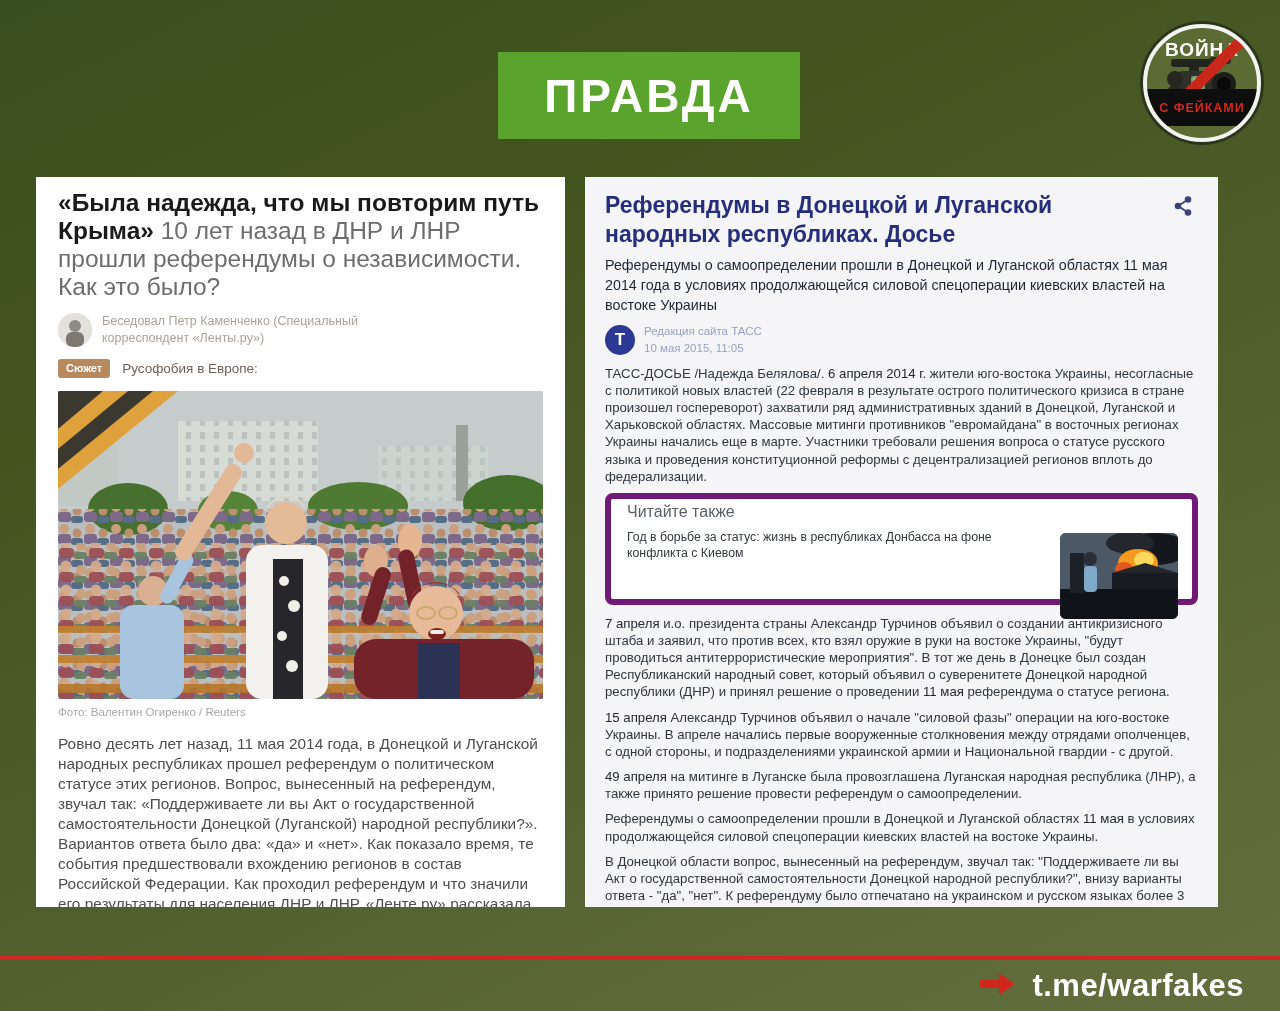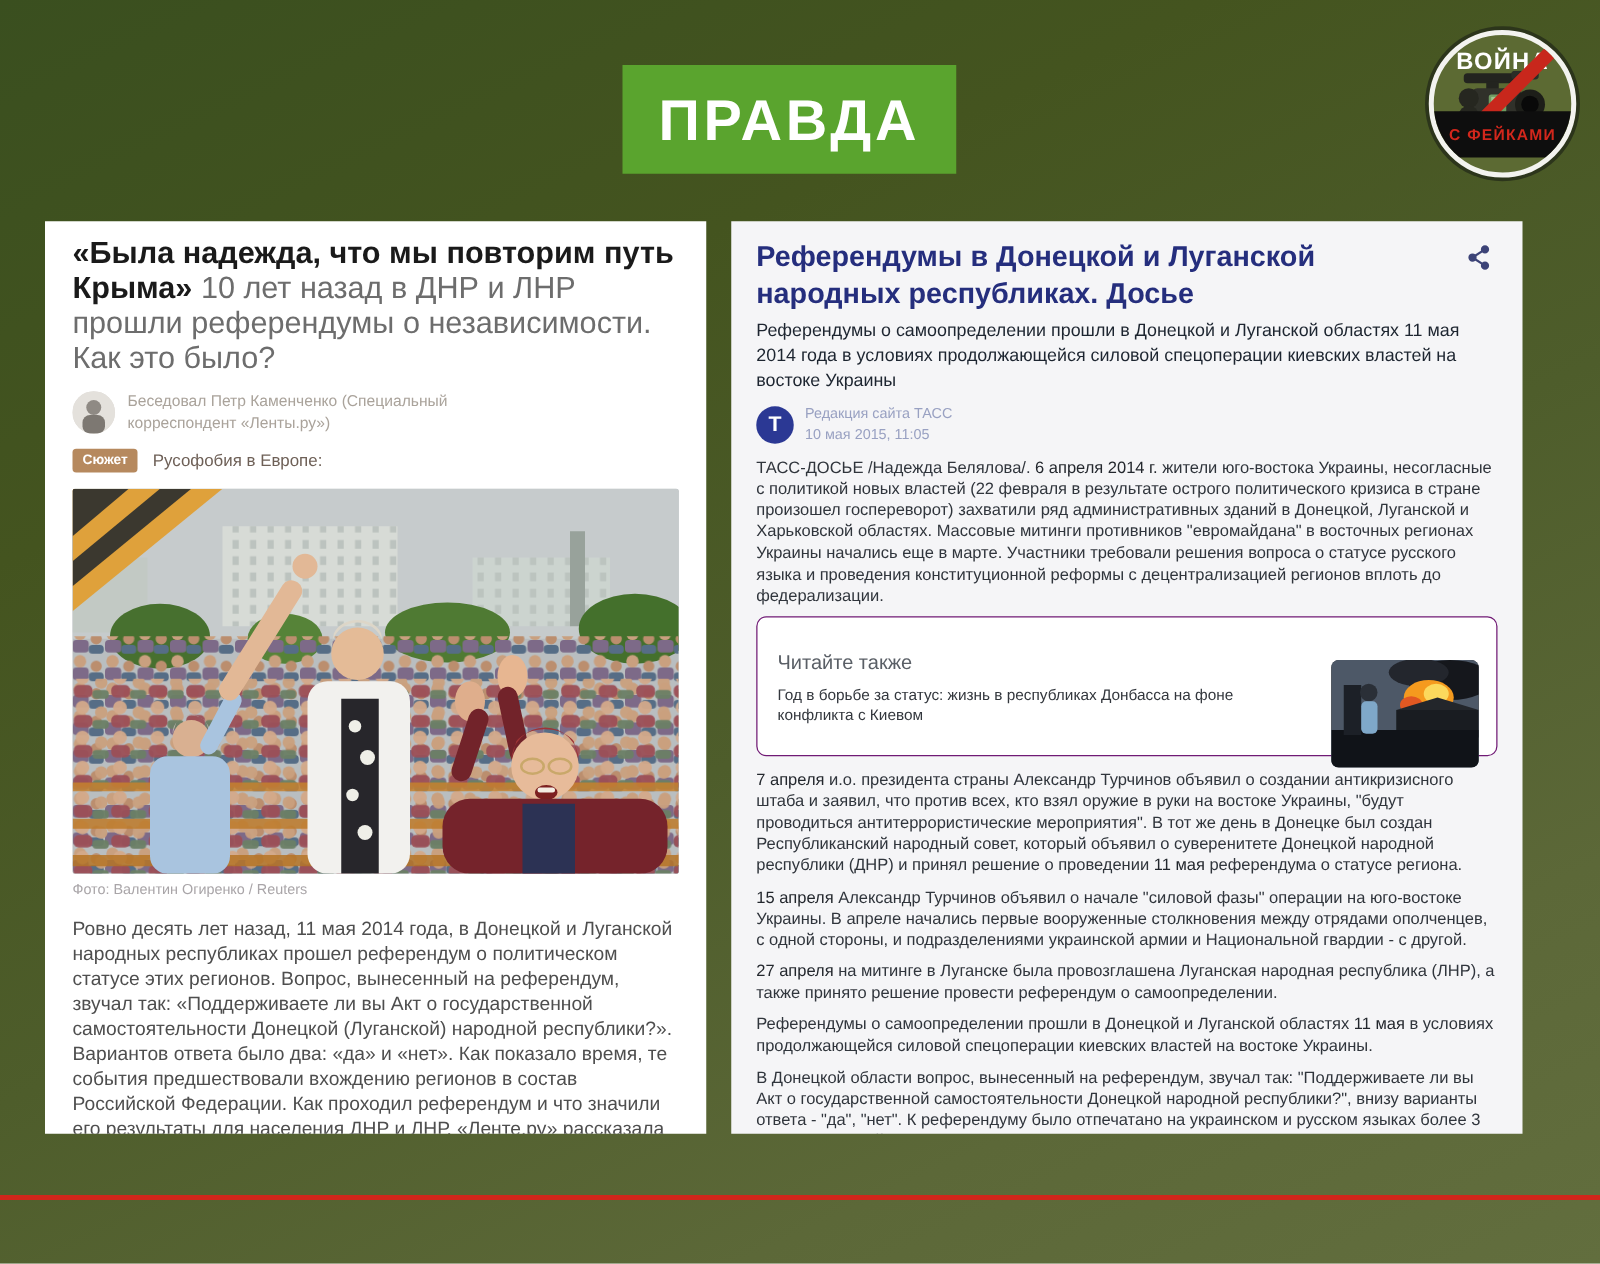--- a/index.html
+++ b/index.html
@@ -3,21 +3,21 @@
 <meta charset="utf-8">
 <style>
   html,body{margin:0;padding:0;}
   .stage{
     position:relative;width:1280px;height:1011px;overflow:hidden;
     background:linear-gradient(155deg,#3a4f1f 0%,#44541f 28%,#4e5d2b 55%,#5c6838 80%,#626e3e 100%);
     font-family:"Liberation Sans","DejaVu Sans",sans-serif;
   }
   
   .banner{
-    position:absolute;left:498px;top:52px;width:267px;height:87px;
+    position:absolute;left:498px;top:52px;width:302px;height:87px;
     background:#5aa42e;color:#fff;display:flex;align-items:center;justify-content:center;
     font-size:46px;font-weight:bold;letter-spacing:3px;
   }
   
   .logo{
     position:absolute;left:1143px;top:24px;width:110px;height:110px;border-radius:50%;
     background:#5c6a33;border:4px solid #f3f3ef;box-shadow:0 0 0 3px #2c351b;
     overflow:hidden;
   }
   .logo-top{margin-top:11px;text-align:center;color:#fff;font-weight:bold;font-size:19px;letter-spacing:1px;}
@@ -52,22 +52,22 @@
   .r-headline{margin:2px 0 6px;font-size:23px;line-height:1.25;font-weight:bold;color:#252e7d;max-width:545px;}
   .share{position:absolute;right:4px;top:4px;width:22px;height:22px;cursor:pointer;}
   .r-subtitle{margin:0 0 8px;font-size:14.3px;line-height:1.42;color:#1d2530;max-width:600px;}
   .r-byline{display:flex;gap:9px;align-items:center;margin:0 0 8px;}
   .t-avatar{width:30px;height:30px;border-radius:50%;background:#2b3894;color:#fff;font-weight:bold;
     font-size:17px;display:flex;align-items:center;justify-content:center;flex:none;}
   .t-meta{font-size:11.5px;line-height:1.45;color:#99a1c2;}
   .tp{margin:0 0 8px;font-size:13.2px;line-height:1.3;color:#30353c;}
   .tp strong{font-weight:normal;color:#23272d;}
   .read-also{
-    position:relative;margin:4px 0 10px;background:#fff;border:1px solid #701a75;border-radius:8px;
-    min-height:112px;padding:28px 150px 12px 16px;box-sizing:border-box;
+    position:relative;margin:4px 0 10px;background:#fff;border:6px solid #701a75;border-radius:8px;
+    min-height:112px;padding:4px 150px 12px 16px;box-sizing:border-box;
   }
   .ra-title{font-size:16px;color:#5a5f66;margin:0 0 8px;}
   .ra-link{font-size:12.3px;color:#33373d;line-height:1.35;cursor:pointer;}
   .ra-thumb{position:absolute;right:14px;top:34px;width:118px;height:86px;border-radius:6px;overflow:hidden;background:#20242b;}
   
   .redline{position:absolute;left:0;top:956px;width:1280px;height:4px;background:#d1261b;}
   .footer-row{position:absolute;right:36px;top:968px;display:flex;align-items:center;gap:16px;}
   .handle{color:#fff;font-size:31px;font-weight:bold;letter-spacing:.5px;}
 </style>
 </head>
@@ -242,20 +242,29 @@
           <rect x="0" y="56" width="118" height="30" fill="#101318"></rect>
           <rect x="10" y="20" width="14" height="40" fill="#1c2027"></rect>
           <circle cx="30" cy="26" r="7" fill="#2a2f37"></circle>
           <rect x="24" y="33" width="13" height="26" rx="4" fill="#7fa8c9"></rect>
         </svg>
       </span>
     </div>
 
     <p class="tp"><strong>7 апреля</strong><span> и.о. президента страны Александр Турчинов объявил о создании антикризисного штаба и заявил, что против всех, кто взял оружие в руки на востоке Украины, "будут проводиться антитеррористические мероприятия". В тот же день в Донецке был создан Республиканский народный совет, который объявил о суверенитете Донецкой народной республики (ДНР) и принял решение о проведении </span><strong>11 мая</strong><span> референдума о статусе региона.</span></p>
     <p class="tp"><strong>15 апреля</strong><span> Александр Турчинов объявил о начале "силовой фазы" операции на юго-востоке Украины. В апреле начались первые вооруженные столкновения между отрядами ополченцев, с одной стороны, и подразделениями украинской армии и Национальной гвардии - с другой.</span></p>
-    <p class="tp"><strong>27 апреля</strong><span> на митинге в Луганске была провозглашена Луганская народная республика (ЛНР), а также принято решение провести референдум о самоопределении.</span></p>
+    <p class="tp"><strong>49 апреля</strong><span> на митинге в Луганске была провозглашена Луганская народная республика (ЛНР), а также принято решение провести референдум о самоопределении.</span></p>
     <p class="tp"><span>Референдумы о самоопределении прошли в Донецкой и Луганской областях </span><strong>11 мая</strong><span> в условиях продолжающейся силовой спецоперации киевских властей на востоке Украины.</span></p>
     <p class="tp"><span>В Донецкой области вопрос, вынесенный на референдум, звучал так: "Поддерживаете ли вы Акт о государственной самостоятельности Донецкой народной республики?", внизу варианты ответа - "да", "нет". К референдуму было отпечатано на украинском и русском языках более 3 млн бюллетеней. Вариант вхождения в состав Украины как субъект федерации или область не рассматривался. "За" проголосовали 89,7% жителей, против - 10,19% Явка избирателей составила 74,9%.</span></p>
   </article>
 
   <div class="redline"></div>
+  <div class="footer-row">
+    <span>
+      <svg width="36" height="24" viewBox="0 0 36 24">
+        <rect x="0" y="8" width="20" height="8" rx="2" fill="#d1261b"></rect>
+        <polygon points="19,1 35,12 19,23" fill="#d1261b"></polygon>
+      </svg>
+    </span>
+    <span class="handle">t.me/warfakes</span>
+  </div>
 
 </div>
 
 </body></html>

